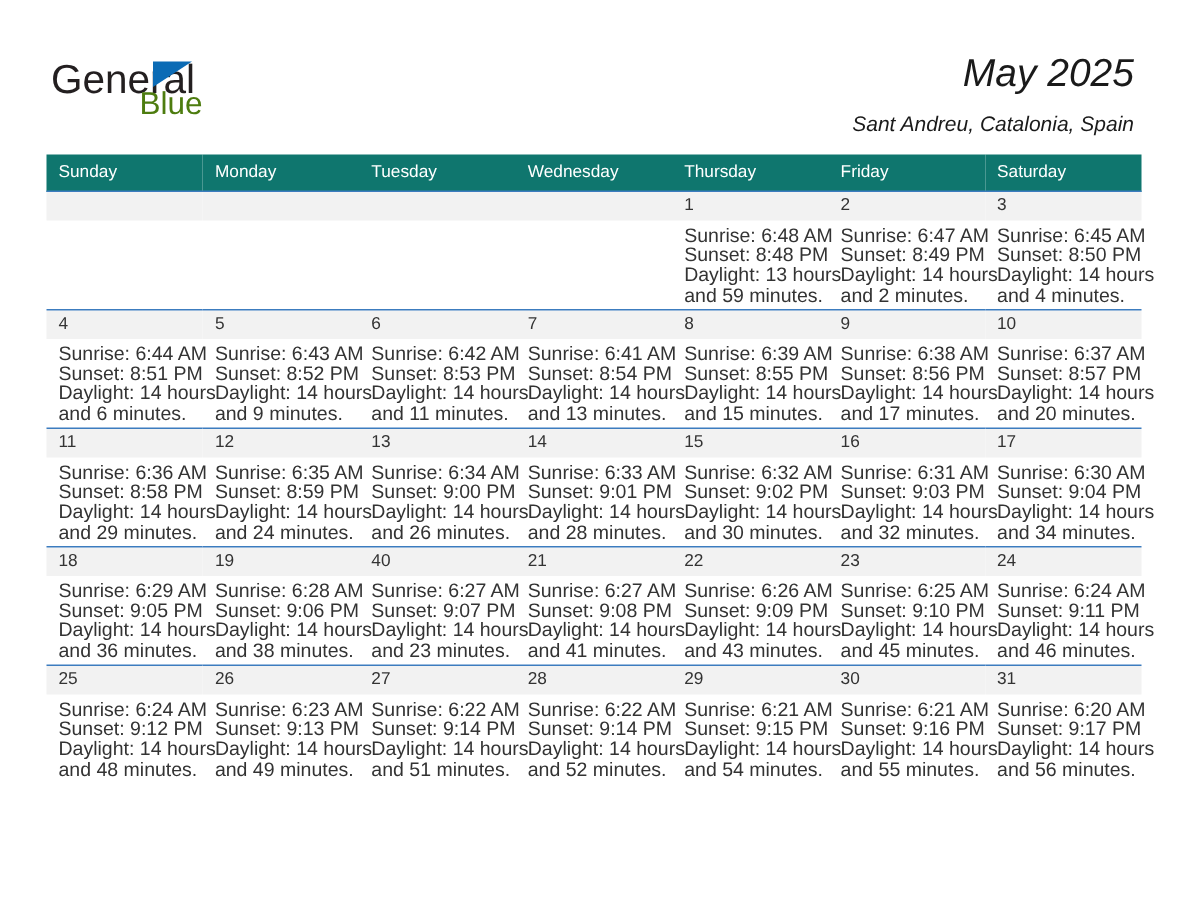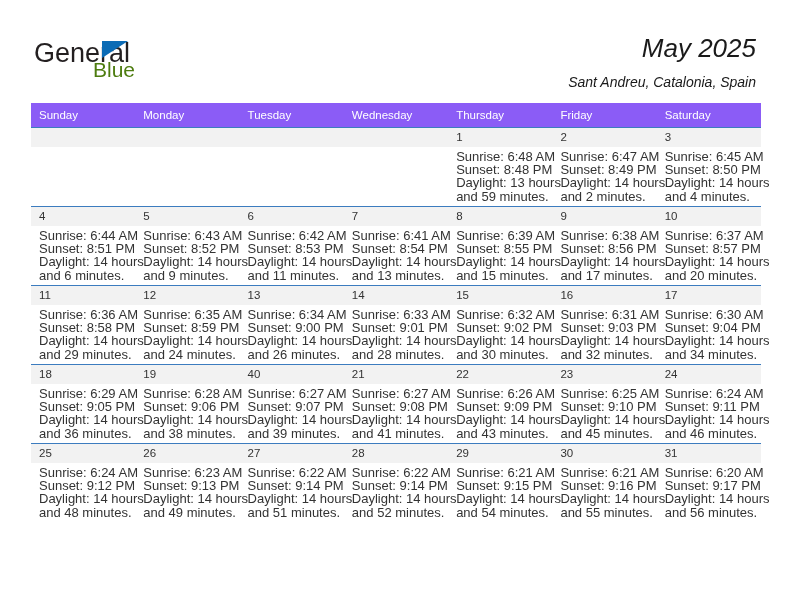--- a/index.html
+++ b/index.html
@@ -87,21 +87,21 @@
   
   .calendar {
     position: absolute;
     left: 31px;
     top: 103px;
     width: 730px;
     border-collapse: collapse;
     table-layout: fixed;
   }
   .calendar th {
-    background: #8b5cf6;
+    background: #0f766e;
     color: #ffffff;
     font-size: 11.5px;
     font-weight: normal;
     text-align: left;
     padding: 5px 0 6px 8px;
     height: 13px;
     border: none;
   }
   .calendar td {
     vertical-align: top;
@@ -358,21 +358,21 @@
               <div>Daylight: 14 hours</div>
               <div>and 38 minutes.</div>
             </div>
           </td>
           <td>
             <span class="daynum">40</span>
             <div class="details">
               <div>Sunrise: 6:27 AM</div>
               <div>Sunset: 9:07 PM</div>
               <div>Daylight: 14 hours</div>
-              <div>and 39 minutes.</div>
+              <div>and 23 minutes.</div>
             </div>
           </td>
           <td>
             <span class="daynum">21</span>
             <div class="details">
               <div>Sunrise: 6:27 AM</div>
               <div>Sunset: 9:08 PM</div>
               <div>Daylight: 14 hours</div>
               <div>and 41 minutes.</div>
             </div>

